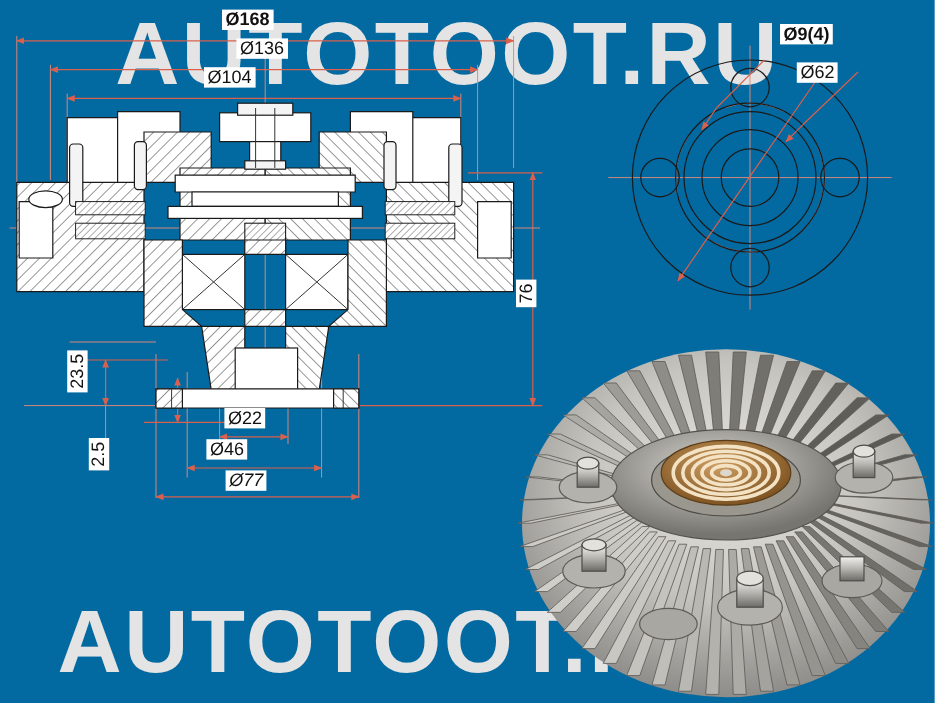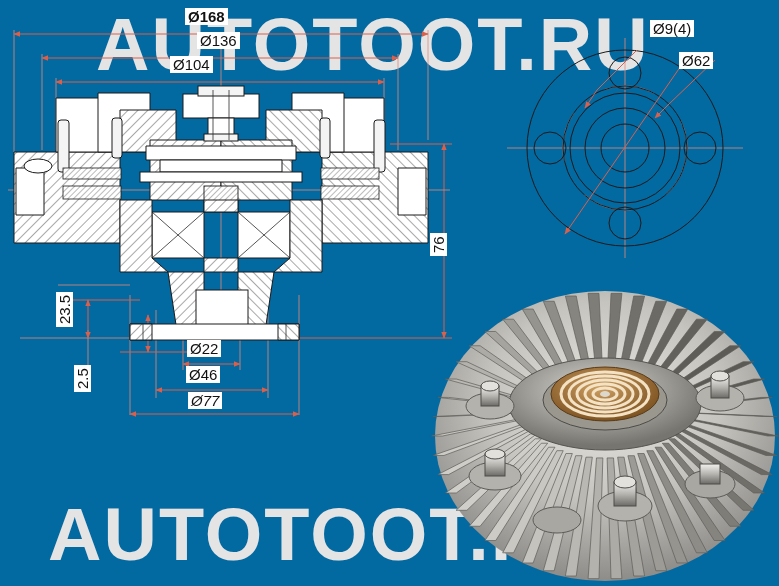--- a/index.html
+++ b/index.html
@@ -203,21 +203,21 @@
 
   <div class="dtxt" style="left:185px;top:8px;font-weight:bold;">Ø168</div>
   <div class="dtxt" style="left:197px;top:32px;">Ø136</div>
   <div class="dtxt" style="left:170px;top:56px;">Ø104</div>
 
   <div class="dtxt rot" style="left:430px;top:256px;">76</div>
   <div class="dtxt rot" style="left:56px;top:327px;">23.5</div>
   <div class="dtxt rot" style="left:74px;top:392px;">2.5</div>
 
   <div class="dtxt" style="left:187px;top:340px;">Ø22</div>
-  <div class="dtxt" style="left:186px;top:366px;">Ø46</div>
+  <div class="dtxt" style="left:172px;top:366px;">Ø46</div>
   <div class="dtxt" style="left:188px;top:392px;font-style:italic;">Ø77</div>
 
   <svg class="draw" style="left:470px;top:0;" width="309" height="280">
     <g transform="translate(155,148)">
 
       <g class="dim-thin">
         <line x1="-118" y1="0" x2="118" y2="0"></line>
         <line x1="0" y1="-110" x2="0" y2="110"></line>
       </g>
 
@@ -238,22 +238,22 @@
       <g class="dim">
         <line x1="60" y1="-88" x2="-60" y2="86" marker-start="url(#ar)" marker-end="url(#ar)"></line>
         <line x1="-28" y1="-58" x2="12" y2="-98"></line>
         <line x1="-28" y1="-58" x2="-40" y2="-40" marker-end="url(#ar)"></line>
         <line x1="44" y1="-44" x2="90" y2="-88"></line>
         <line x1="44" y1="-44" x2="30" y2="-30" marker-end="url(#ar)"></line>
       </g>
     </g>
   </svg>
 
-  <div class="dtxt" style="left:650px;top:20px;">Ø9(4)</div>
-  <div class="dtxt" style="left:679px;top:52px;">Ø62</div>
+  <div class="dtxt" style="left:650px;top:20px;font-weight:bold;">Ø9(4)</div>
+  <div class="dtxt" style="left:664px;top:52px;">Ø62</div>
 
   <div id="photo">
     <svg width="346" height="298" viewBox="0 0 346 298">
       <g transform="translate(173,150)">
 
         <ellipse cx="0" cy="0" rx="170" ry="145" fill="url(#gFin)"></ellipse>
 
         <g id="fins">
             <path d="M74.8,-18 L162.56,0 L173.44,0 L81.2,-18 Z" fill="rgb(98,96,91)" stroke="#5f5d59" stroke-width="0.7"></path>
             <path d="M74.0735037908338,-12.553334036150137 L160.99523893410358,19.471830820763262 L171.87523893410358,19.471830820763262 L80.4735037908338,-12.553334036150137 Z" fill="rgb(102,100,95)" stroke="#5f5d59" stroke-width="0.7"></path>

